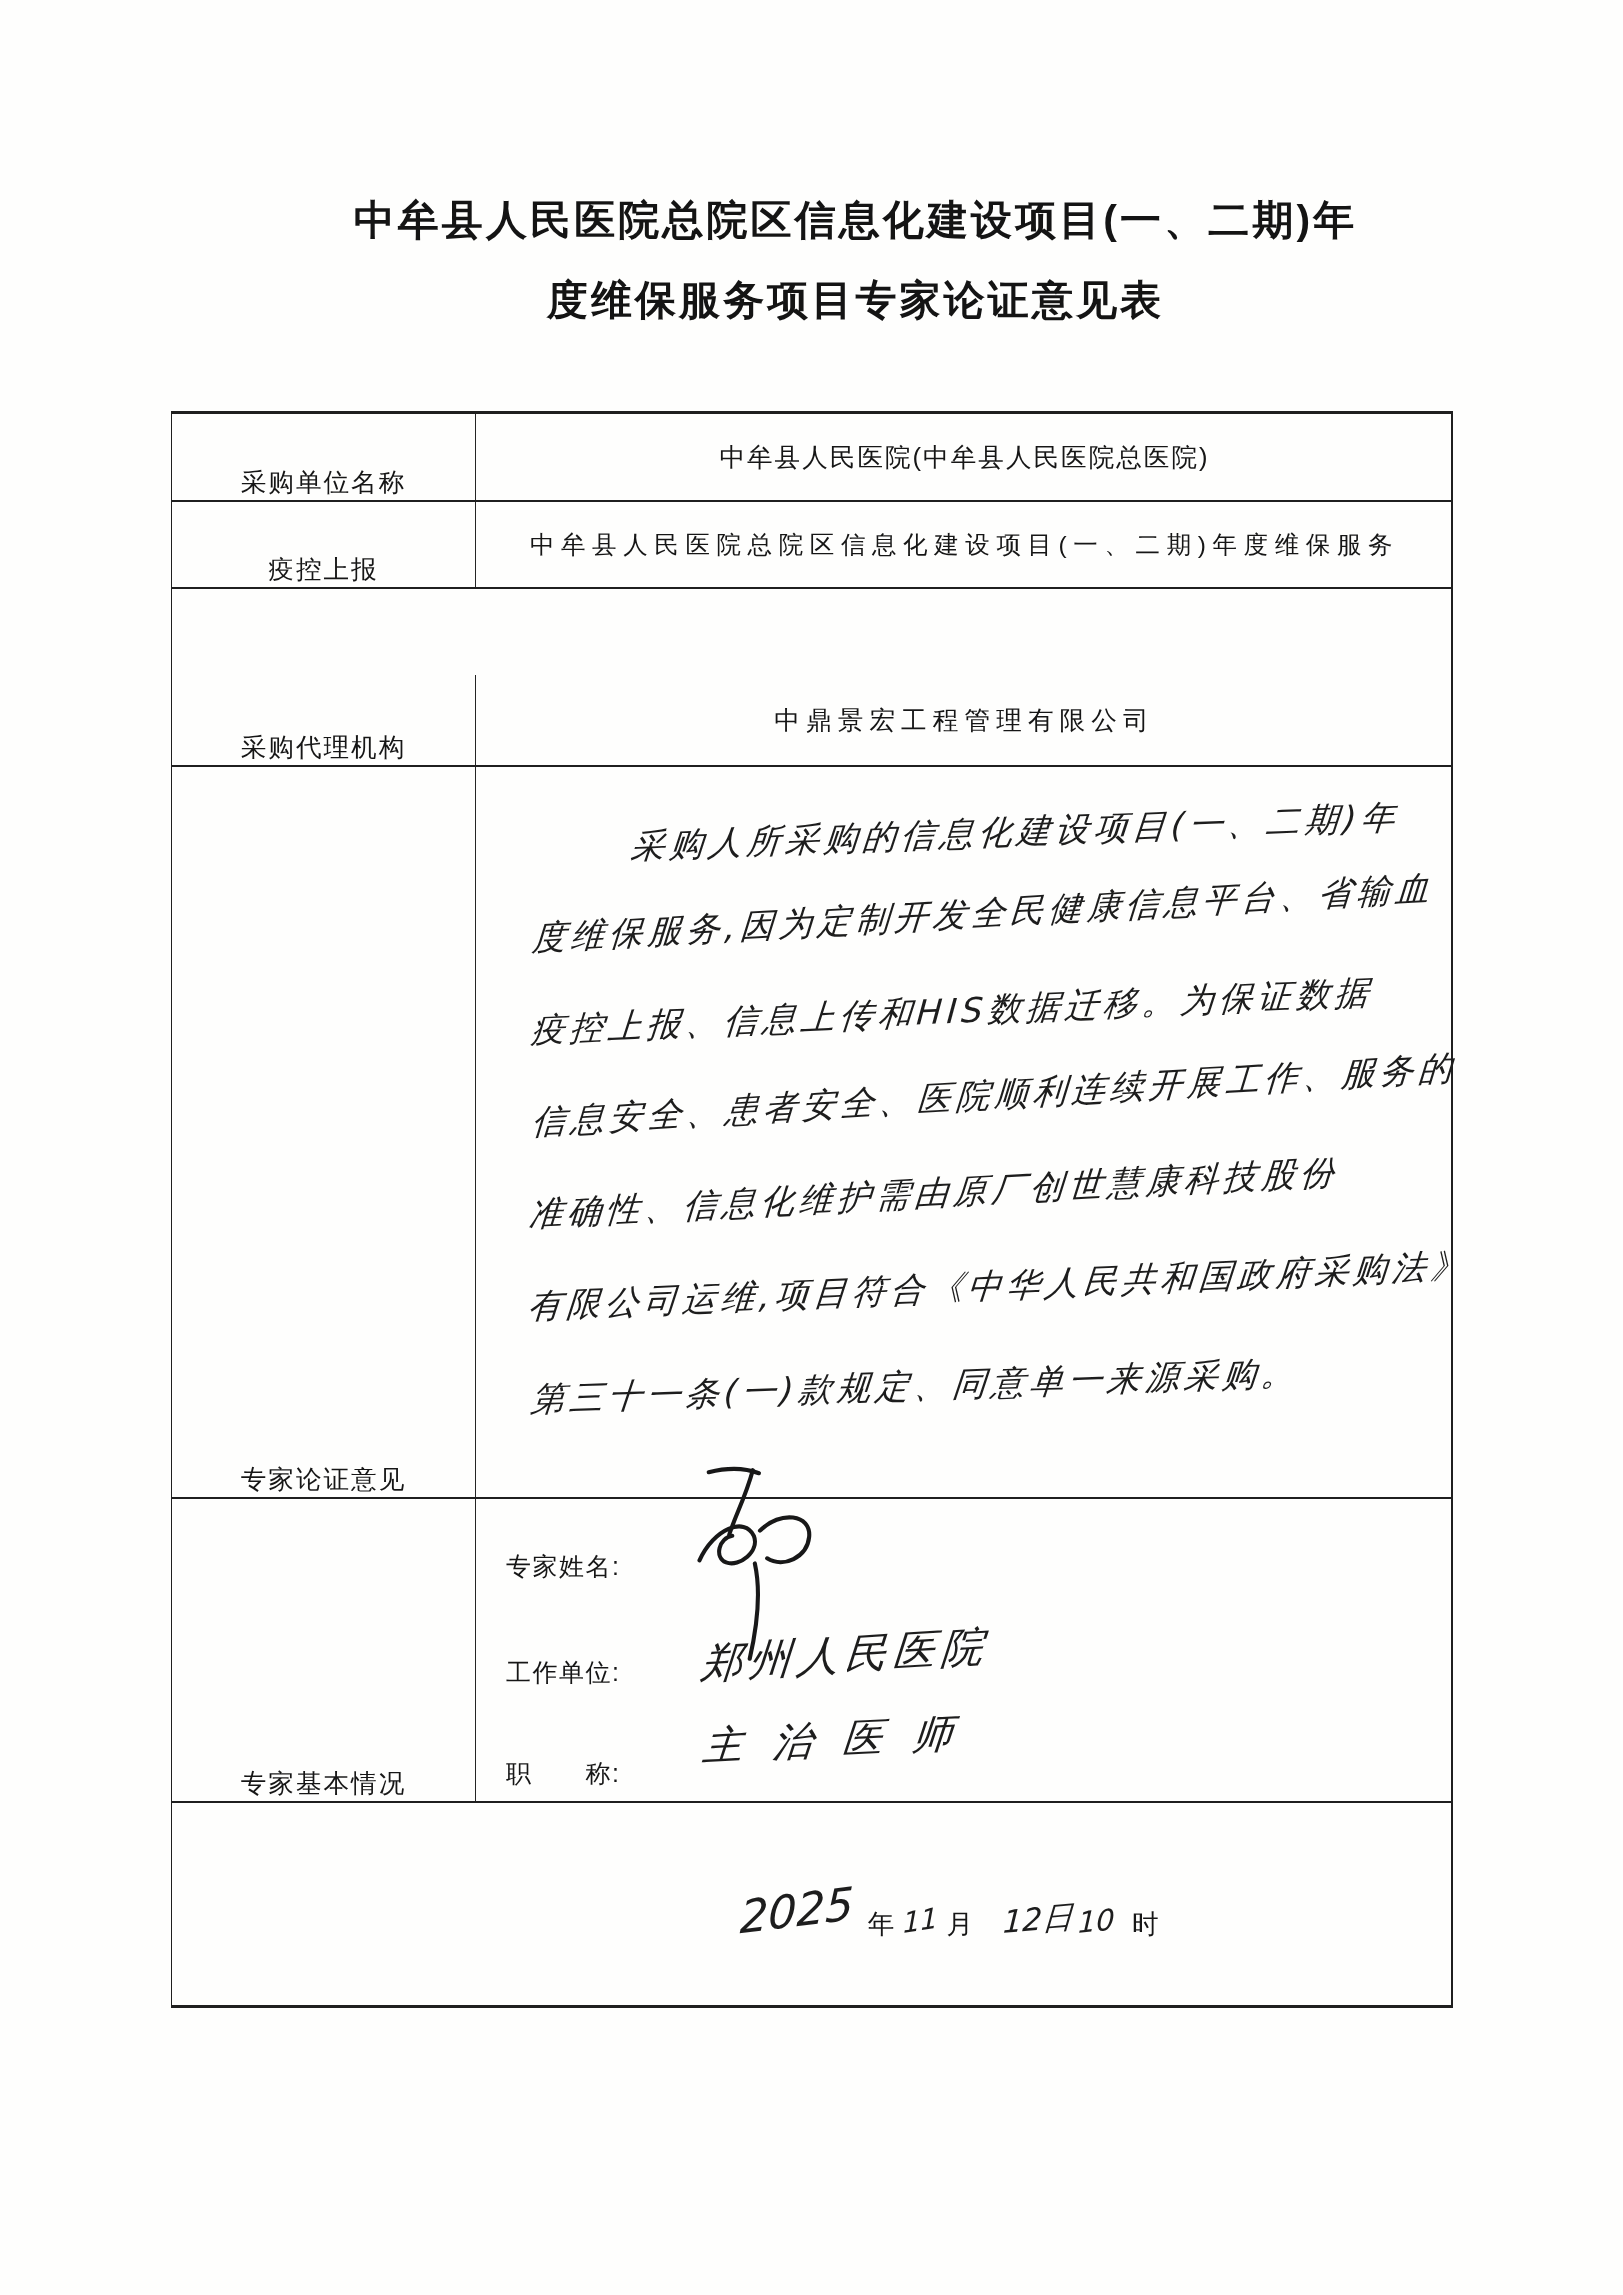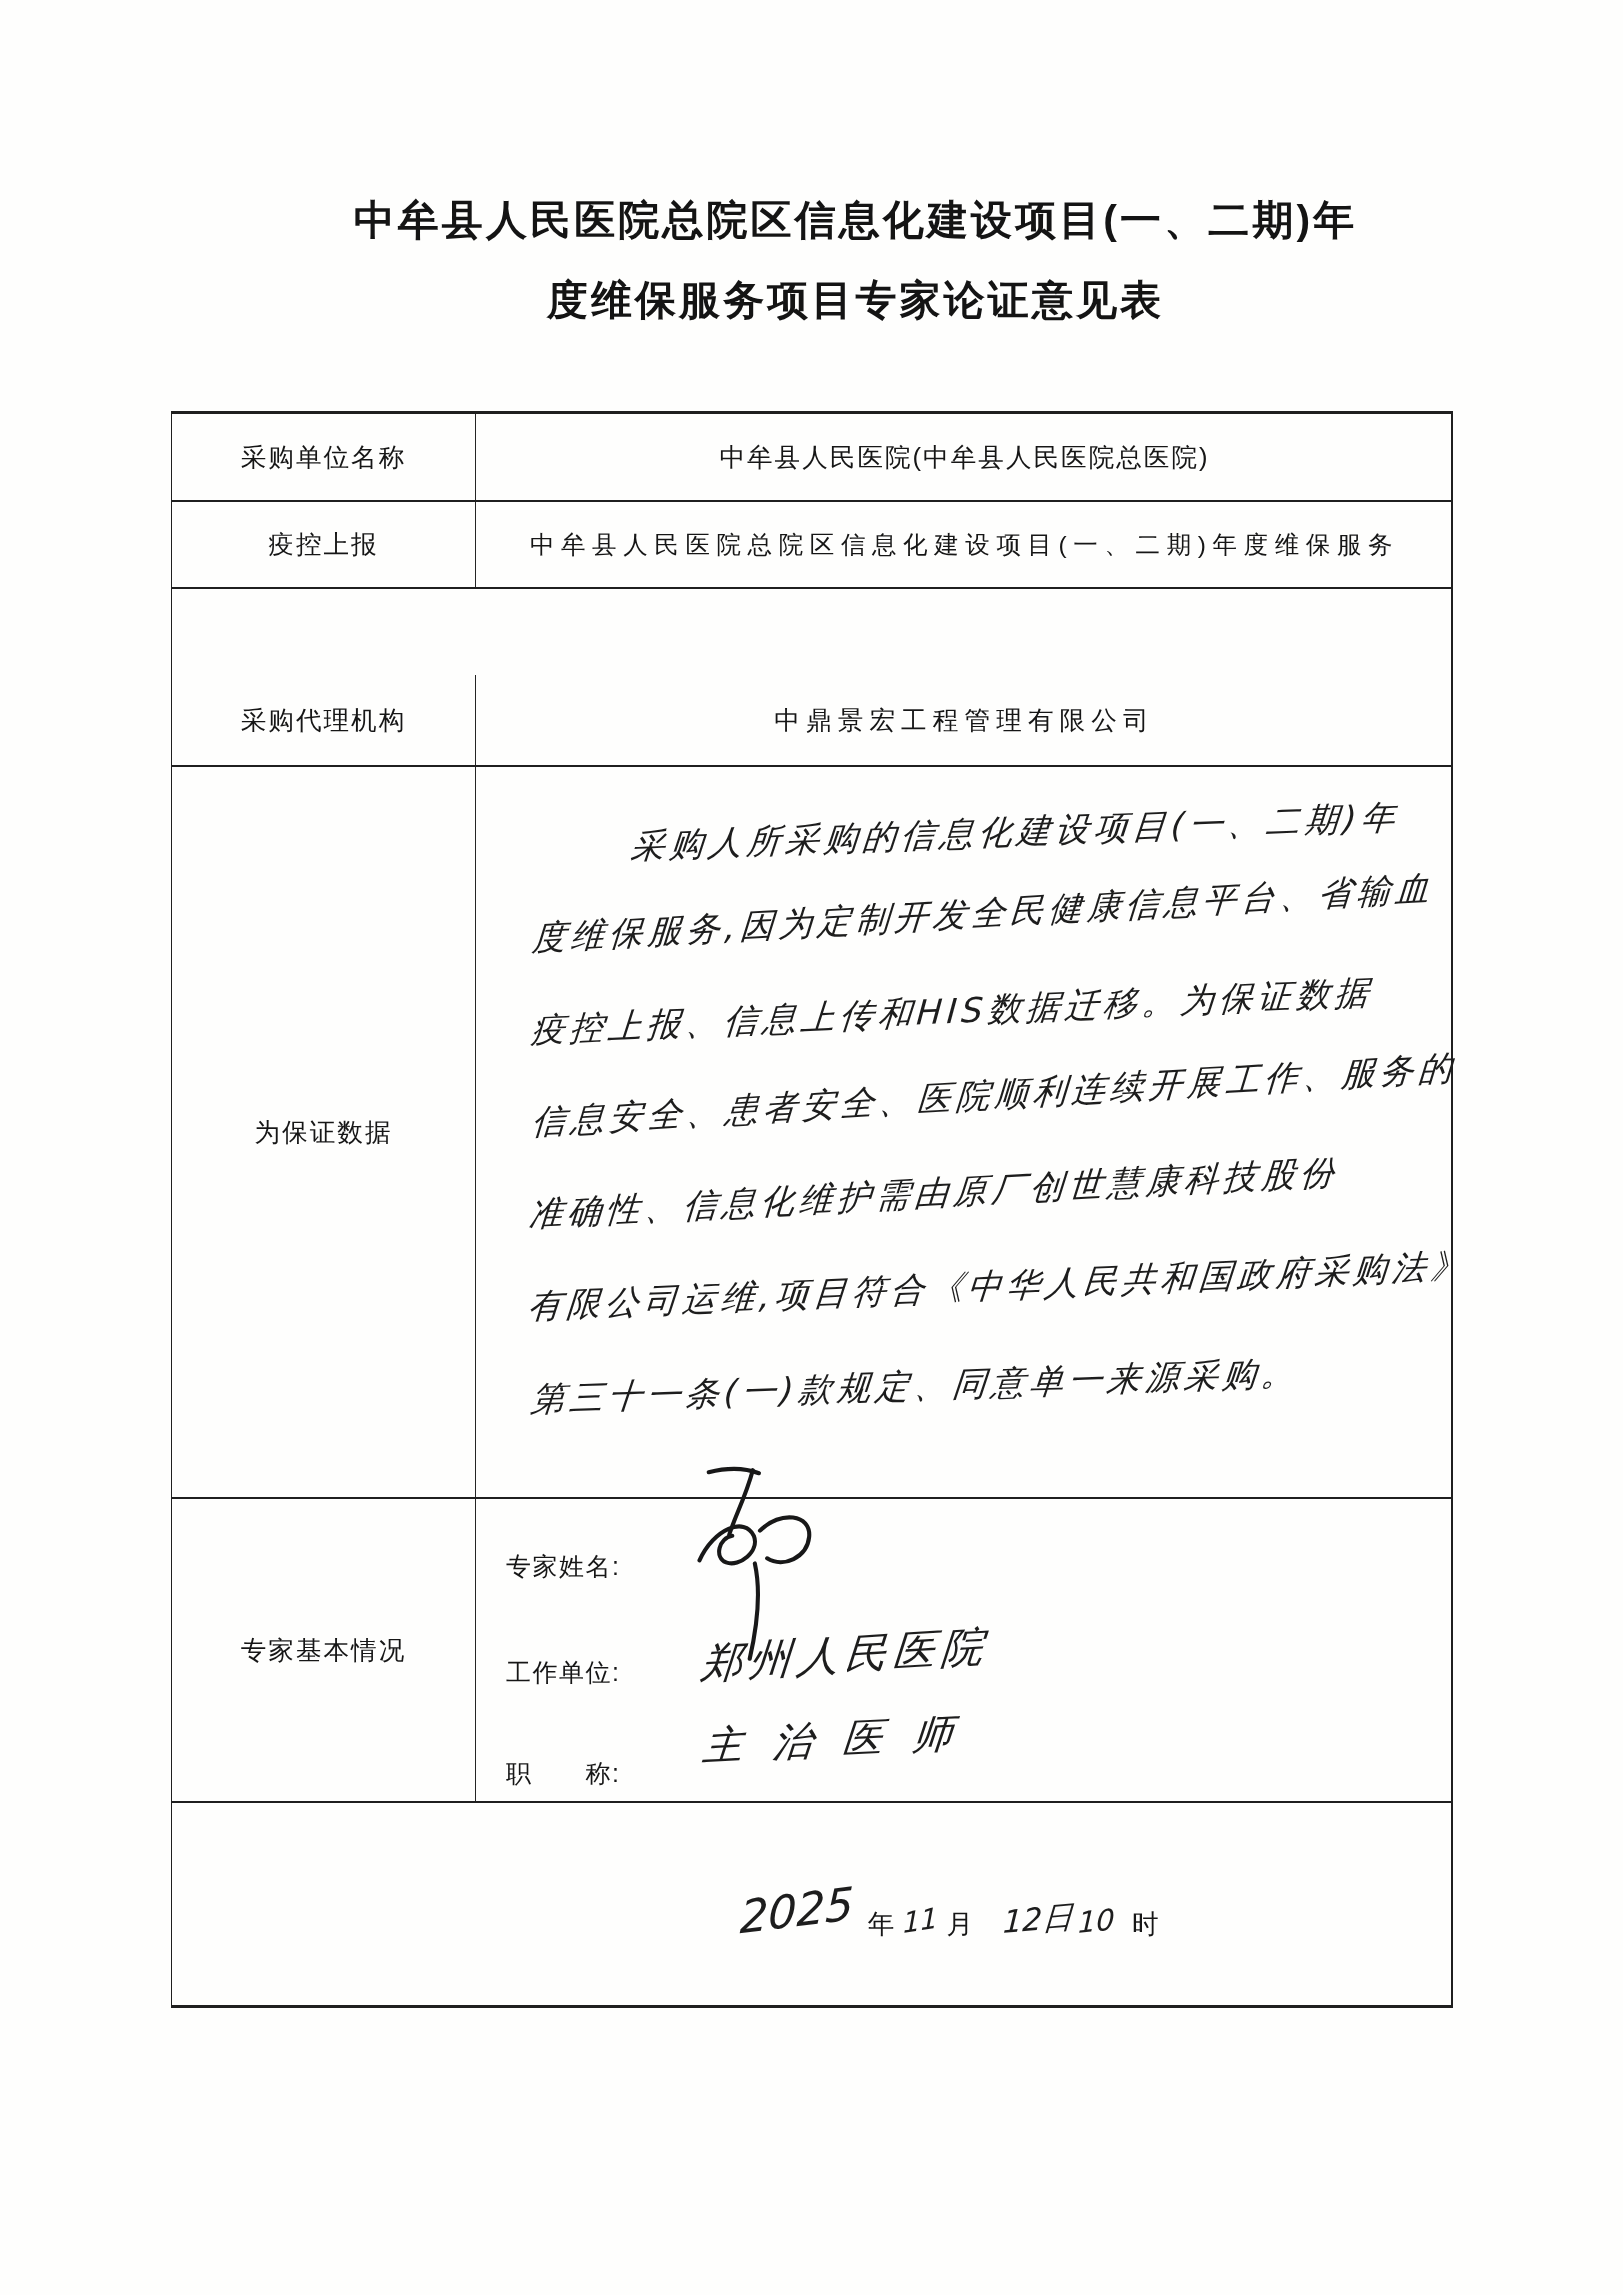--- a/index.html
+++ b/index.html
@@ -8,21 +8,21 @@
   
   .title{position:absolute;top:180px;left:0;width:100%;text-align:center;
          font-weight:900;font-size:41px;line-height:80px;letter-spacing:3.1px;color:#141414;margin-left:44px;}
   
   .tbl{position:absolute;left:171px;top:411px;width:1282px;height:1597px;
        box-sizing:border-box;border:1.5px solid #1f1f1f;border-top-width:3.1px;
        border-right-width:2px;border-bottom-width:3.6px;background:transparent;}
   .row{position:absolute;left:0;width:100%;box-sizing:border-box;border-bottom:2.6px solid #1f1f1f;}
   .row.last{border-bottom:none;}
   .lc{position:absolute;left:0;top:0;bottom:0;width:304px;box-sizing:border-box;
-      border-right:1.5px solid #242424;display:flex;align-items:center;justify-content:center;
+      border-right:1.5px solid #242424;display:flex;align-items:flex-end;justify-content:center;
       font-size:25.6px;letter-spacing:2px;color:#161616;}
   .vc{position:absolute;left:306px;right:0;top:0;bottom:0;}
   .vc.center{display:flex;align-items:center;justify-content:center;
              font-size:25.6px;letter-spacing:2px;color:#161616;}
   .vc.tight{font-size:24.5px;letter-spacing:6.6px;}
   
   .hand{position:absolute;font-family:"DejaVu Sans",sans-serif;font-style:italic;
         color:#1d1d1d;white-space:nowrap;transform-origin:0 50%;}
   .op{font-size:34px;letter-spacing:4.6px;font-weight:500;}
   .hand.inline{position:static;display:inline-block;}
@@ -69,21 +69,21 @@
       <div class="lc">
         <span>采购代理机构</span>
       </div>
       <div class="vc center" style="letter-spacing:6.1px;">
         <span>中鼎景宏工程管理有限公司</span>
       </div>
     </div>
 
     <div class="row" style="top:353px;height:732px;">
       <div class="lc">
-        <span>为保证数据</span>
+        <span>专家论证意见</span>
       </div>
       <div class="vc">
         <span class="hand op" style="top:57px;left:153px;transform:rotate(-2.2deg) skewX(-7deg);">采购人所采购的信息化建设项目(一、二期)年</span>
         <span class="hand op" style="top:149px;left:54px;transform:rotate(-3.2deg) skewX(-7deg);">度维保服务,因为定制开发全民健康信息平台、省输血</span>
         <span class="hand op" style="top:241px;left:53px;transform:rotate(-2.6deg) skewX(-7deg);">疫控上报、信息上传和HIS数据迁移。为保证数据</span>
         <span class="hand op" style="top:333px;left:54px;transform:rotate(-3.4deg) skewX(-7deg);">信息安全、患者安全、医院顺利连续开展工作、服务的</span>
         <span class="hand op" style="top:425px;left:51px;transform:rotate(-3deg) skewX(-7deg);">准确性、信息化维护需由原厂创世慧康科技股份</span>
         <span class="hand op" style="top:517px;left:50px;transform:rotate(-2.5deg) skewX(-7deg);">有限公司运维,项目符合《中华人民共和国政府采购法》</span>
         <span class="hand op" style="top:610px;left:53px;transform:rotate(-2deg) skewX(-7deg);">第三十一条(一)款规定、同意单一来源采购。</span>
       </div>

